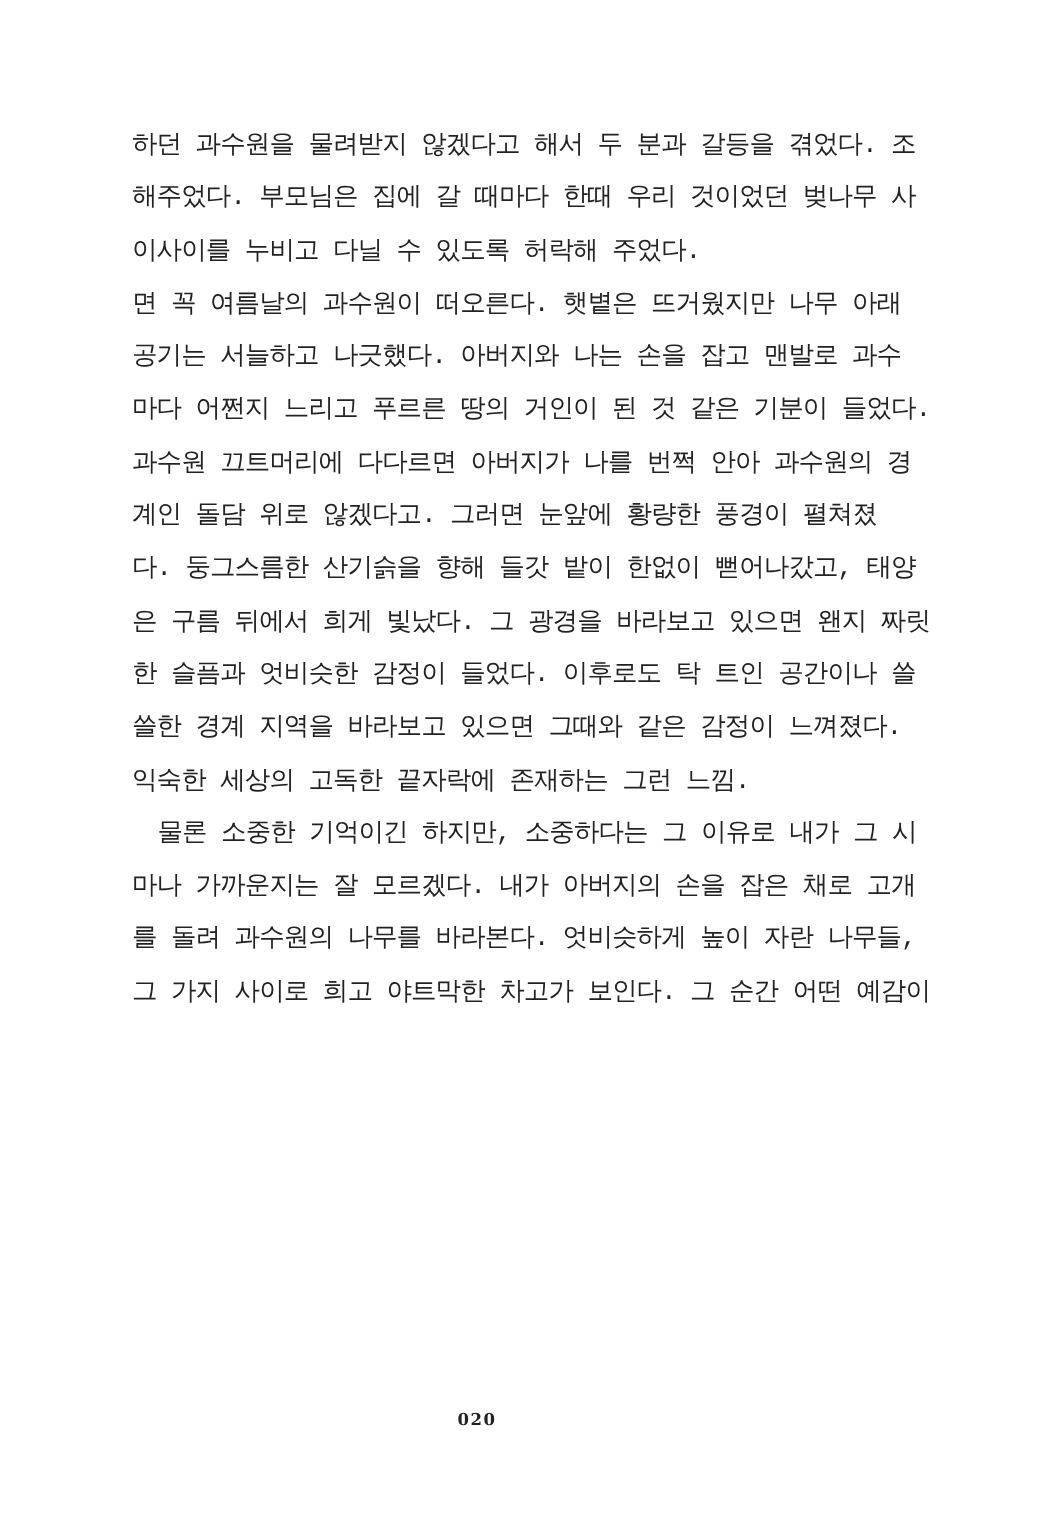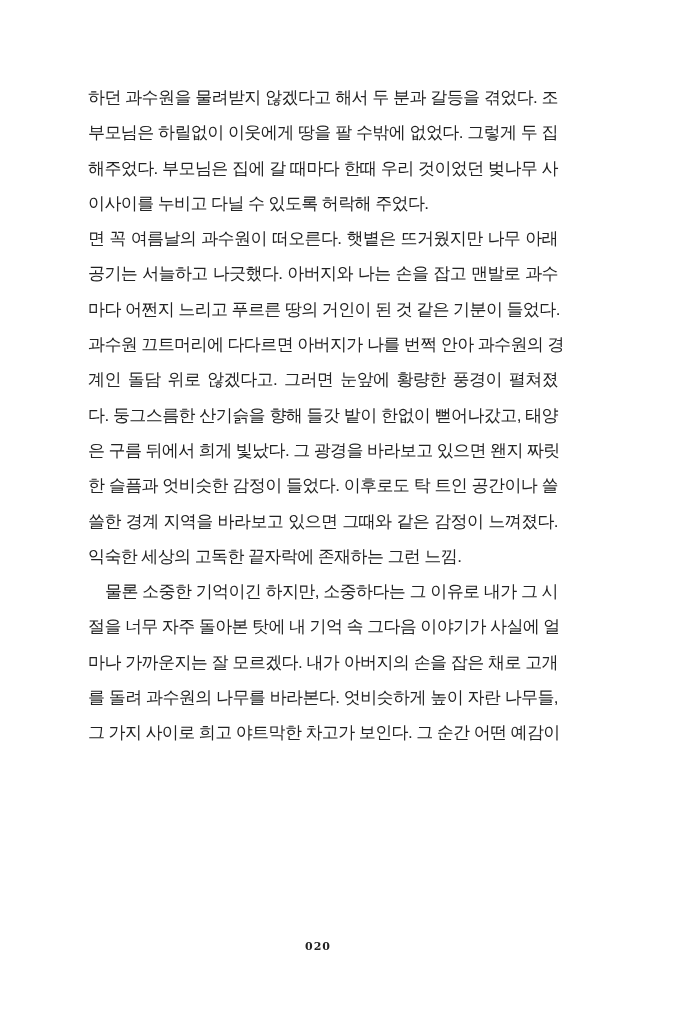--- a/index.html
+++ b/index.html
@@ -11,21 +11,21 @@
       width: 692px;
       height: 1024px;
       position: relative;
       overflow: hidden;
     }
     .page {
       position: absolute;
       left: 88px;
       top: 80px;
       width: 470px;
-      font-family: Liberation Sans, sans-serif;
+      font-family: Liberation Mono, monospace;
       font-size: 17px;
       color: #222222;
     }
     .line {
       display: block;
       height: 35.3px;
       line-height: 35.3px;
       white-space: nowrap;
       text-align: justify;
       text-align-last: justify;
@@ -50,40 +50,38 @@
       color: #222222;
     }
   </style>
 </head>
 <body>
 
 <div class="page">
 
   <div>
     <span class="line">하던 과수원을 물려받지 않겠다고 해서 두 분과 갈등을 겪었다. 조</span>
-    <span class="line">부모님은 하릴없이 이웃에게 땅을 팔 수밖에 없었다. 그렇게 두 집</span>
     <span class="line">해주었다. 부모님은 집에 갈 때마다 한때 우리 것이었던 벚나무 사</span>
     <span class="line last">이사이를 누비고 다닐 수 있도록 허락해 주었다.</span>
   </div>
 
   <div>
     <span class="line">면 꼭 여름날의 과수원이 떠오른다. 햇볕은 뜨거웠지만 나무 아래</span>
     <span class="line">공기는 서늘하고 나긋했다. 아버지와 나는 손을 잡고 맨발로 과수</span>
     <span class="line">마다 어쩐지 느리고 푸르른 땅의 거인이 된 것 같은 기분이 들었다.</span>
     <span class="line">과수원 끄트머리에 다다르면 아버지가 나를 번쩍 안아 과수원의 경</span>
     <span class="line">계인 돌담 위로 않겠다고. 그러면 눈앞에 황량한 풍경이 펼쳐졌</span>
     <span class="line">다. 둥그스름한 산기슭을 향해 들갓 밭이 한없이 뻗어나갔고, 태양</span>
     <span class="line">은 구름 뒤에서 희게 빛났다. 그 광경을 바라보고 있으면 왠지 짜릿</span>
     <span class="line">한 슬픔과 엇비슷한 감정이 들었다. 이후로도 탁 트인 공간이나 쓸</span>
     <span class="line">쓸한 경계 지역을 바라보고 있으면 그때와 같은 감정이 느껴졌다.</span>
     <span class="line last">익숙한 세상의 고독한 끝자락에 존재하는 그런 느낌.</span>
   </div>
 
   <div>
     <span class="line indent">물론 소중한 기억이긴 하지만, 소중하다는 그 이유로 내가 그 시</span>
-    <span class="line">절을 너무 자주 돌아본 탓에 내 기억 속 그다음 이야기가 사실에 얼</span>
     <span class="line">마나 가까운지는 잘 모르겠다. 내가 아버지의 손을 잡은 채로 고개</span>
     <span class="line">를 돌려 과수원의 나무를 바라본다. 엇비슷하게 높이 자란 나무들,</span>
     <span class="line">그 가지 사이로 희고 야트막한 차고가 보인다. 그 순간 어떤 예감이</span>
   </div>
 </div>
 
 <div class="page-number">020</div>
 
 </body></html>

